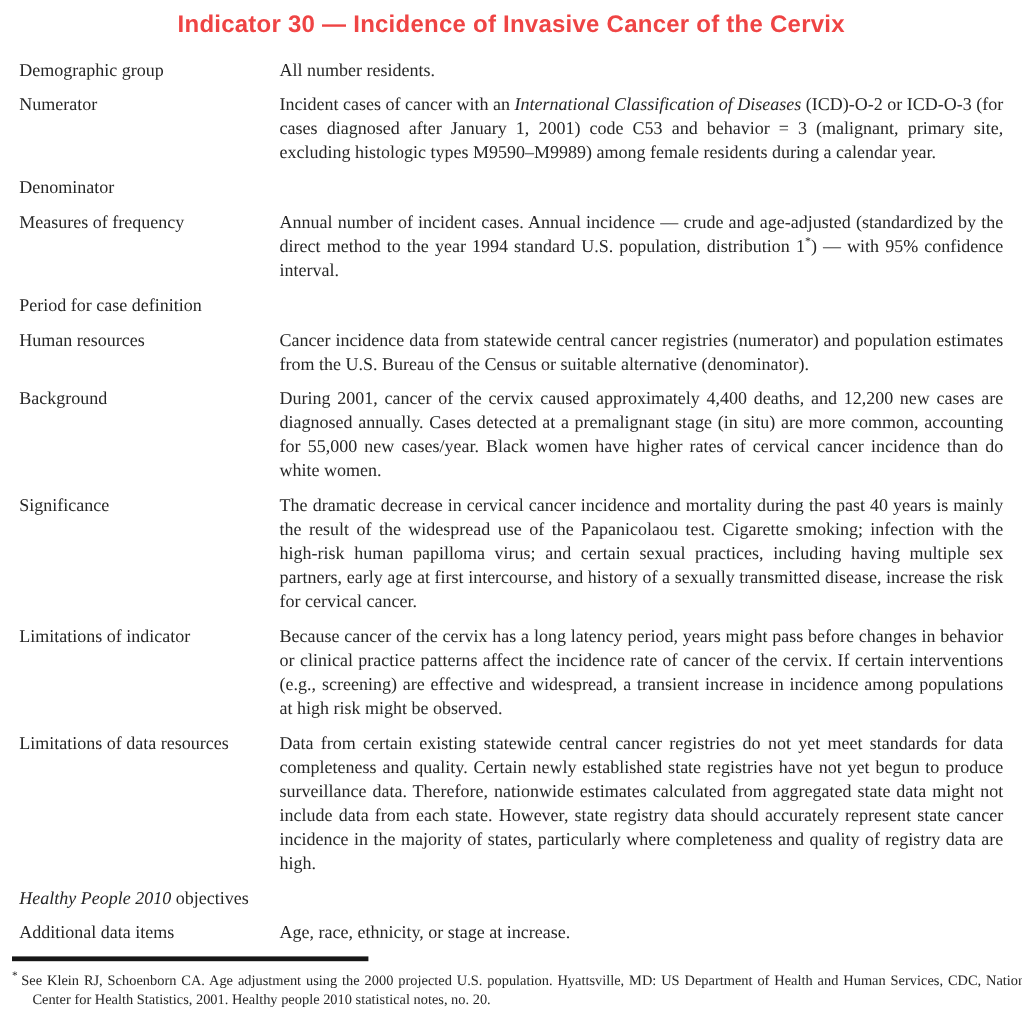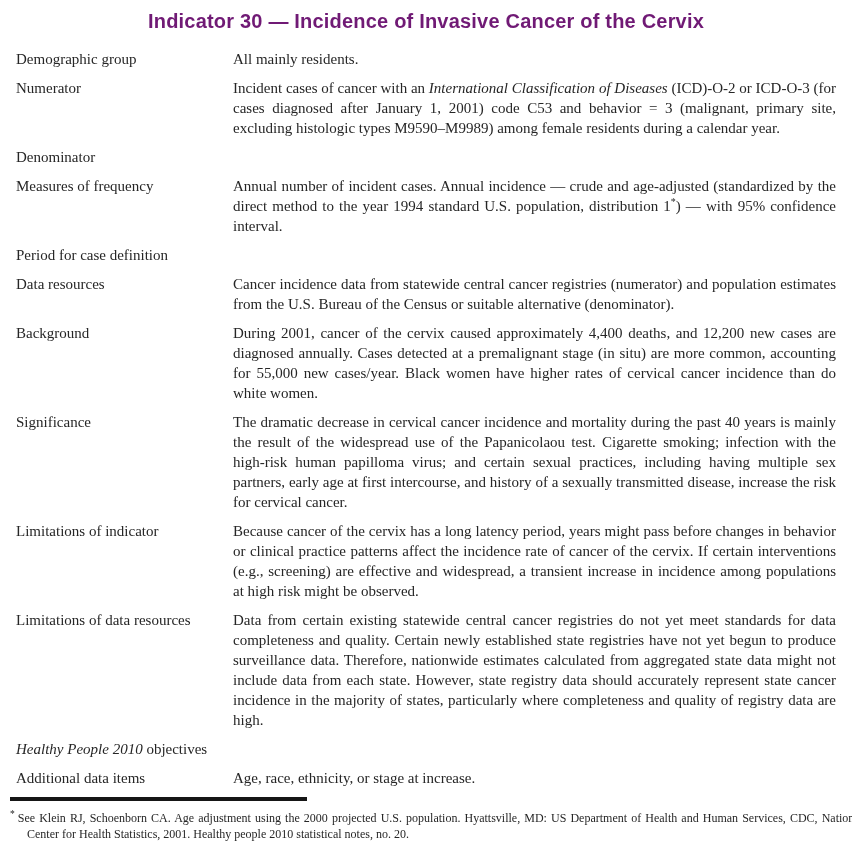--- a/index.html
+++ b/index.html
@@ -16,21 +16,21 @@
     height: 853px;
     padding: 6px 16px 0 16px;
     font-family: "Liberation Serif", serif;
     color: #262626;
   }
   .doc-title {
     font-family: "Liberation Sans", sans-serif;
     font-weight: bold;
     font-size: 20px;
     letter-spacing: 0.2px;
-    color: #701a75;
+    color: #ef4444;
     text-align: center;
     margin: 4px 0 16px 0;
   }
   .def-list {
     width: 820px;
   }
   .def-row {
     display: flex;
     margin-bottom: 9px;
   }
@@ -76,21 +76,21 @@
 </head>
 <body>
 
 <div class="page">
 
   <h1 class="doc-title">Indicator 30 — Incidence of Invasive Cancer of the Cervix</h1>
 
   <div class="def-list">
   <div class="def-row">
     <div class="row-label"><span>Demographic group</span></div>
-    <div class="row-value"><span>All mainly residents.</span></div>
+    <div class="row-value"><span>All number residents.</span></div>
   </div>
 
   <div class="def-row">
     <div class="row-label"><span>Numerator</span></div>
     <div class="row-value"><span>Incident cases of cancer with an </span><i>International Classification of Diseases</i><span> (ICD)-O-2 or ICD-O-3 (for cases diagnosed after January 1, 2001) code C53 and behavior = 3 (malignant, primary site, excluding histologic types M9590–M9989) among female residents during a calendar year.</span></div>
   </div>
 
   <div class="def-row">
     <div class="row-label"><span>Denominator</span></div>
   </div>
@@ -98,21 +98,21 @@
   <div class="def-row">
     <div class="row-label"><span>Measures of frequency</span></div>
     <div class="row-value"><span>Annual number of incident cases. Annual incidence — crude and age-adjusted (standardized by the direct method to the year 1994 standard U.S. population, distribution 1</span><sup>*</sup><span>) — with 95% confidence interval.</span></div>
   </div>
 
   <div class="def-row">
     <div class="row-label"><span>Period for case definition</span></div>
   </div>
 
   <div class="def-row">
-    <div class="row-label"><span>Data resources</span></div>
+    <div class="row-label"><span>Human resources</span></div>
     <div class="row-value"><span>Cancer incidence data from statewide central cancer registries (numerator) and population estimates from the U.S. Bureau of the Census or suitable alternative (denominator).</span></div>
   </div>
 
   <div class="def-row">
     <div class="row-label"><span>Background</span></div>
     <div class="row-value"><span>During 2001, cancer of the cervix caused approximately 4,400 deaths, and 12,200 new cases are diagnosed annually. Cases detected at a premalignant stage (in situ) are more common, accounting for 55,000 new cases/year. Black women have higher rates of cervical cancer incidence than do white women.</span></div>
   </div>
 
   <div class="def-row">
     <div class="row-label"><span>Significance</span></div>

